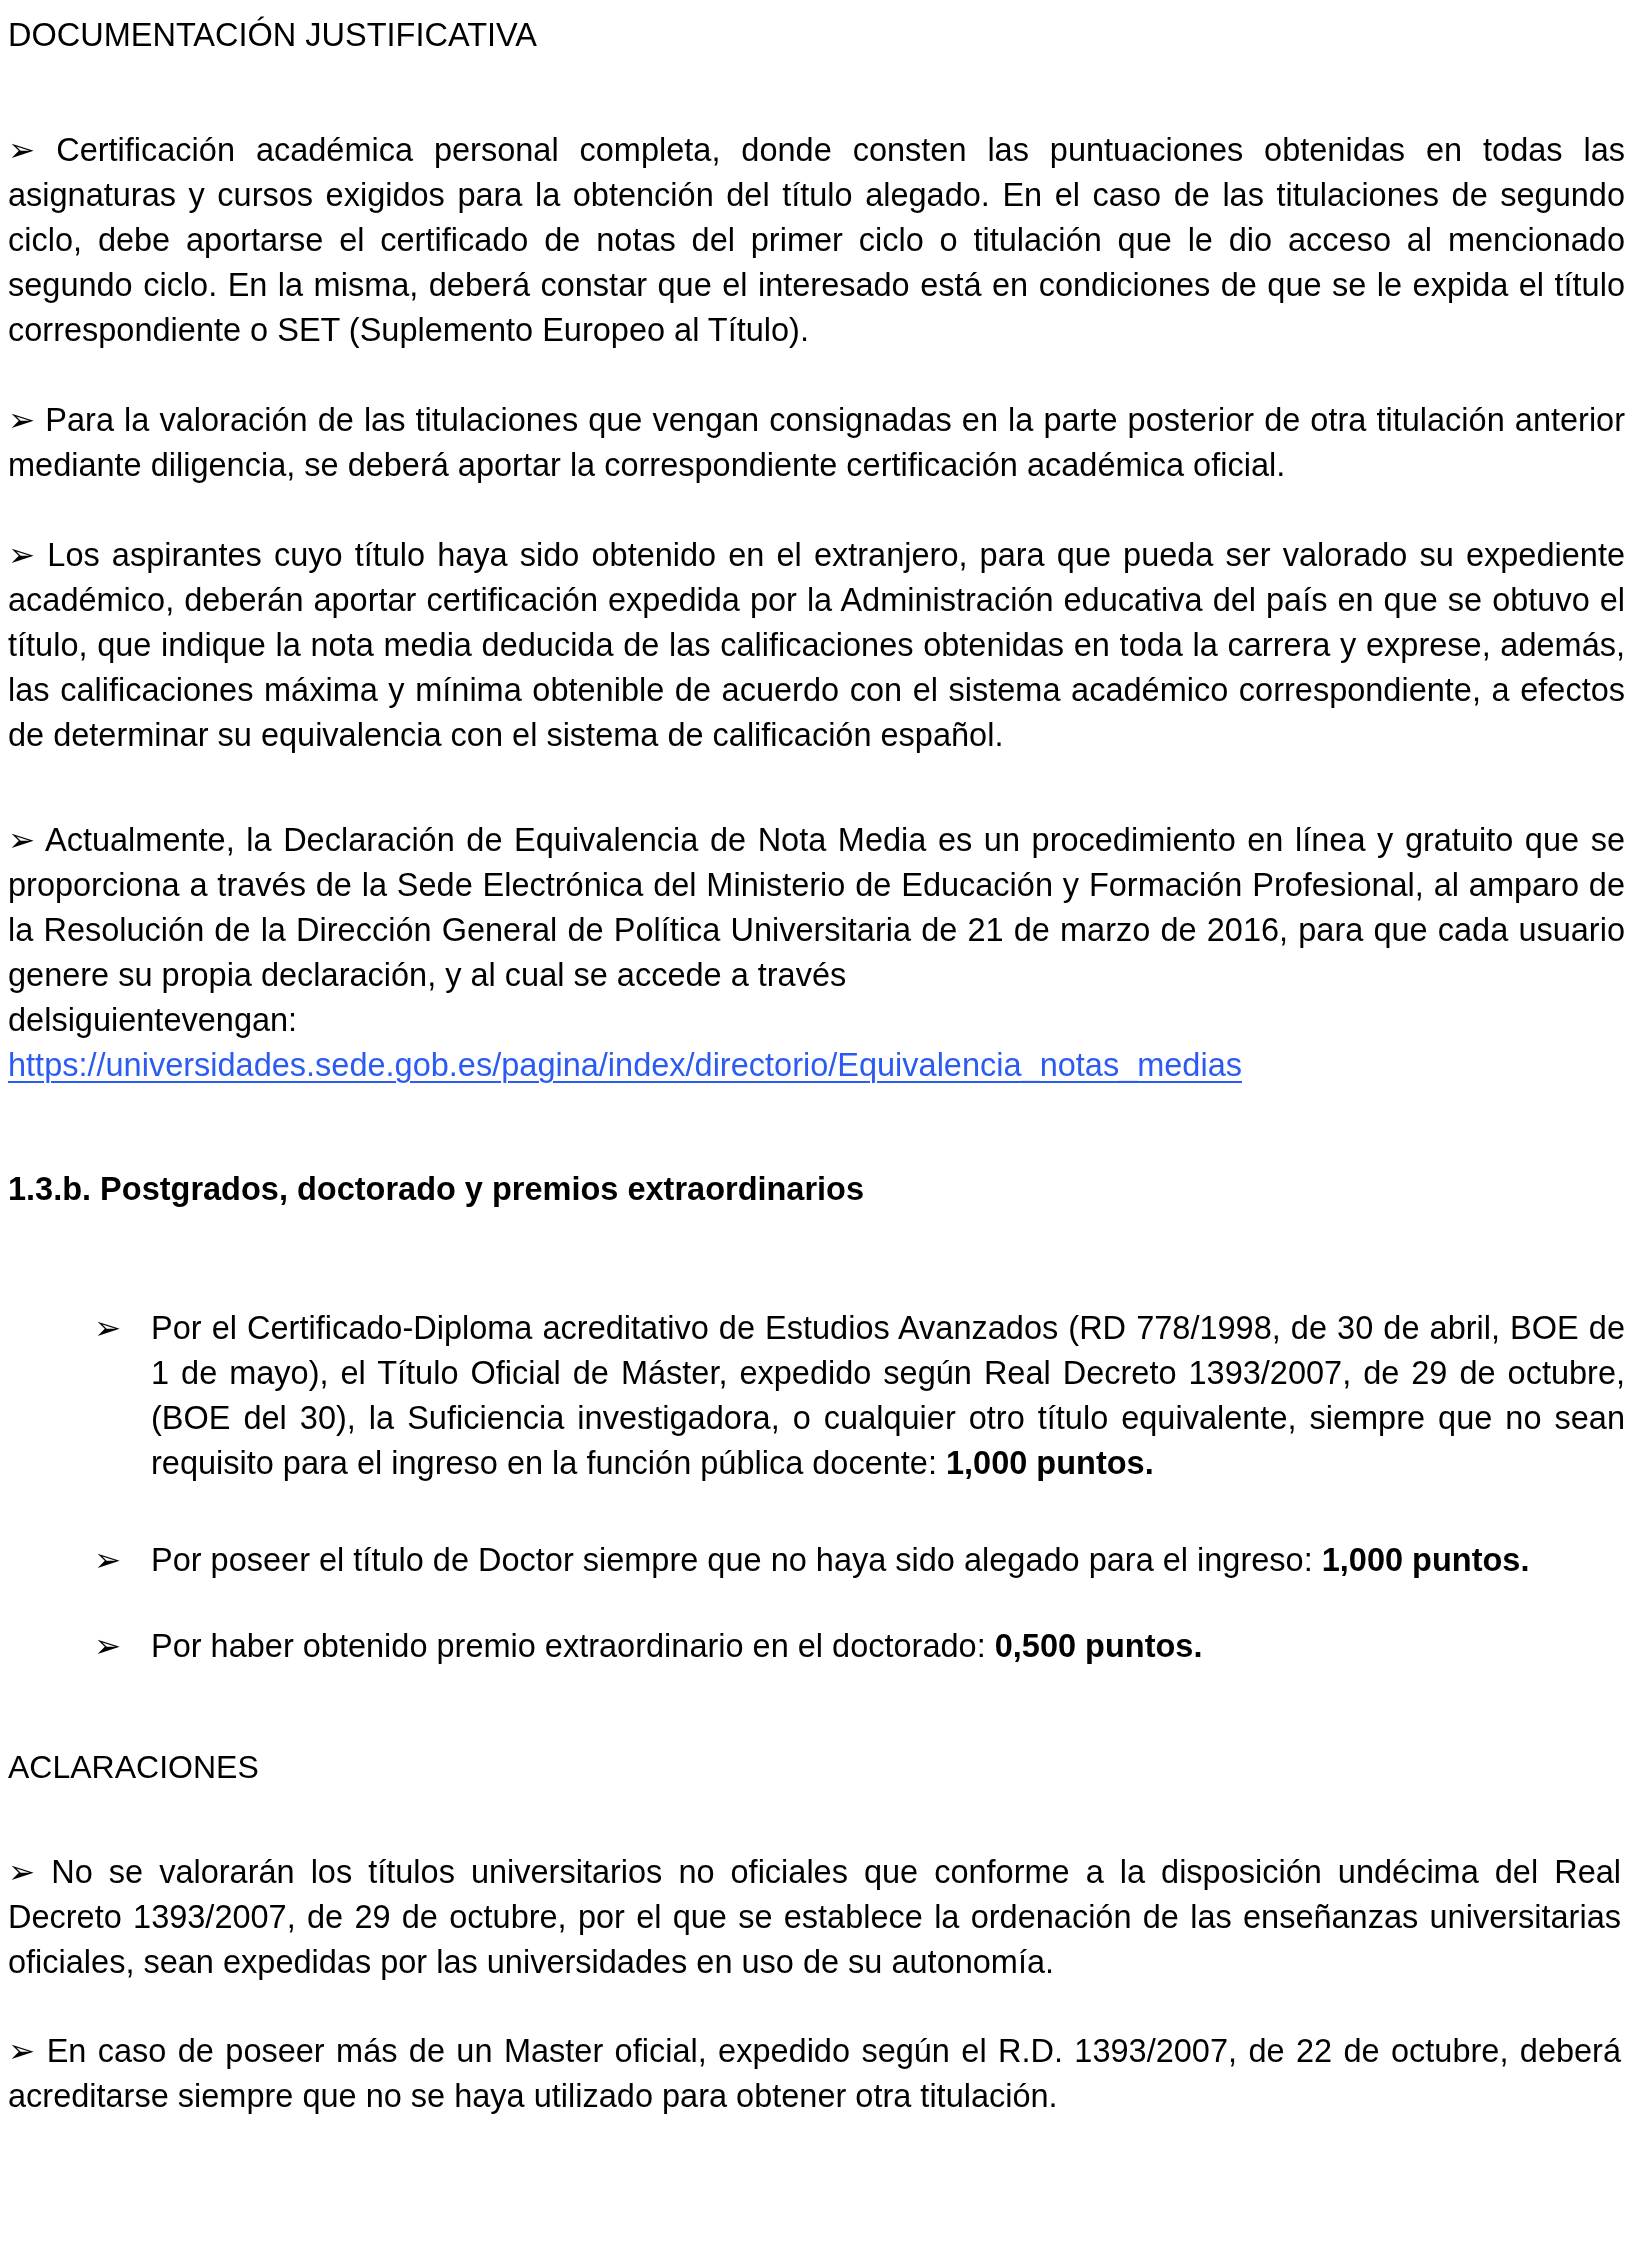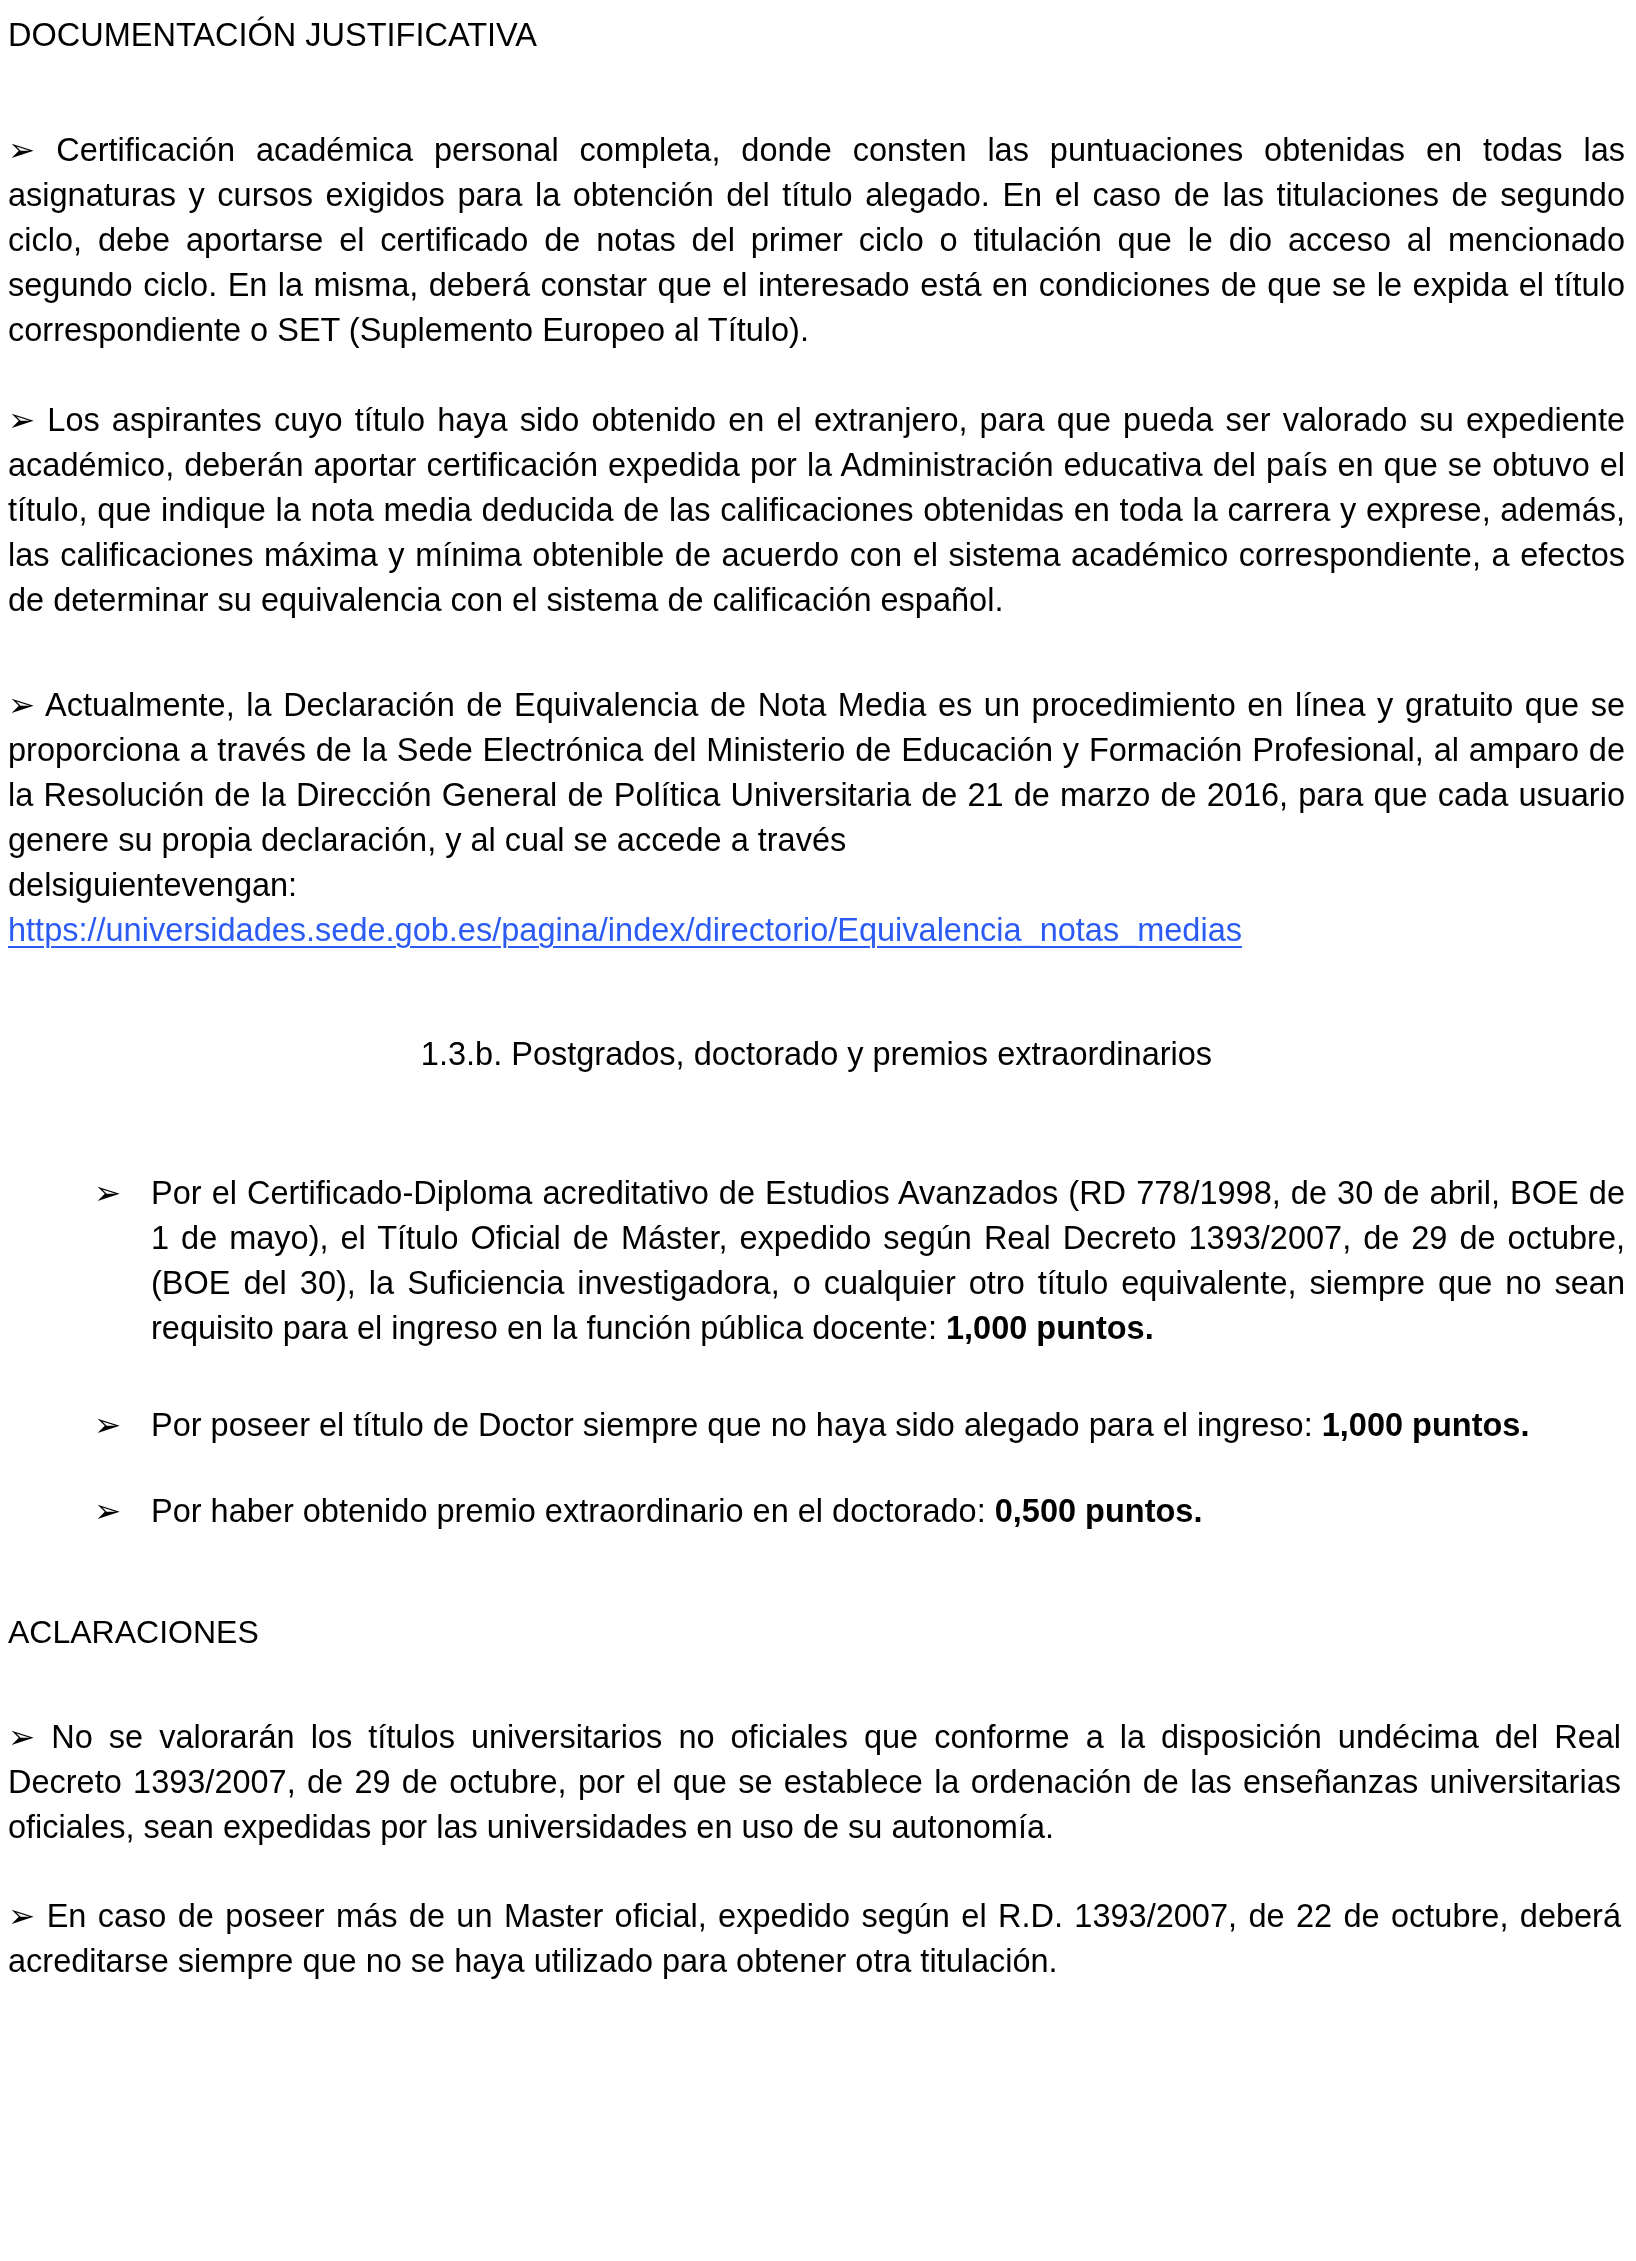--- a/index.html
+++ b/index.html
@@ -45,23 +45,22 @@
     margin: 0;
   }
   a.link {
     color: #2B5BF2;
     text-decoration-thickness: 2.4px;
     text-underline-offset: 4.8px;
     cursor: pointer;
   }
   .section-heading {
     font-size: 32.5px;
-    font-weight: 400;
+    font-weight: 700;
     margin: 0 0 94px 0;
-    text-align: center;
   }
   .li {
     display: flex;
     align-items: flex-start;
     padding-left: 86px;
     box-sizing: border-box;
   }
   .li .li-arrow {
     flex: 0 0 57px;
     width: 57px;
@@ -85,20 +84,21 @@
 </style>
 </head>
 <body>
 
 <div class="page">
 
   <h1 class="doc-title">DOCUMENTACIÓN JUSTIFICATIVA</h1>
 
   <p class="para"><span class="arrow">➢</span> <span>Certificación académica personal completa, donde consten las puntuaciones obtenidas en todas las asignaturas y cursos exigidos para la obtención del título alegado. En el caso de las titulaciones de segundo ciclo, debe aportarse el certificado de notas del primer ciclo o titulación que le dio acceso al mencionado segundo ciclo. En la misma, deberá constar que el interesado está en condiciones de que se le expida el título correspondiente o SET (Suplemento Europeo al Título).</span></p>
 
+  <p class="para"><span class="arrow">➢</span> <span>Para la valoración de las titulaciones que vengan consignadas en la parte posterior de otra titulación anterior mediante diligencia, se deberá aportar la correspondiente certificación académica oficial.</span></p>
 
   <p class="para tight"><span class="arrow">➢</span> <span>Los aspirantes cuyo título haya sido obtenido en el extranjero, para que pueda ser valorado su expediente académico, deberán aportar certificación expedida por la Administración educativa del país en que se obtuvo el título, que indique la nota media deducida de las calificaciones obtenidas en toda la carrera y exprese, además, las calificaciones máxima y mínima obtenible de acuerdo con el sistema académico correspondiente, a efectos de determinar su equivalencia con el sistema de calificación español.</span></p>
 
   <div class="p4-group">
     <p class="para"><span class="arrow">➢</span> <span>Actualmente, la Declaración de Equivalencia de Nota Media es un procedimiento en línea y gratuito que se proporciona a través de la Sede Electrónica del Ministerio de Educación y Formación Profesional, al amparo de la Resolución de la Dirección General de Política Universitaria de 21 de marzo de 2016, para que cada usuario genere su propia declaración, y al cual se accede a través</span></p>
     <div class="spread">
       <span>del</span>
       <span>siguiente</span>
       <span>vengan:</span>
     </div>

